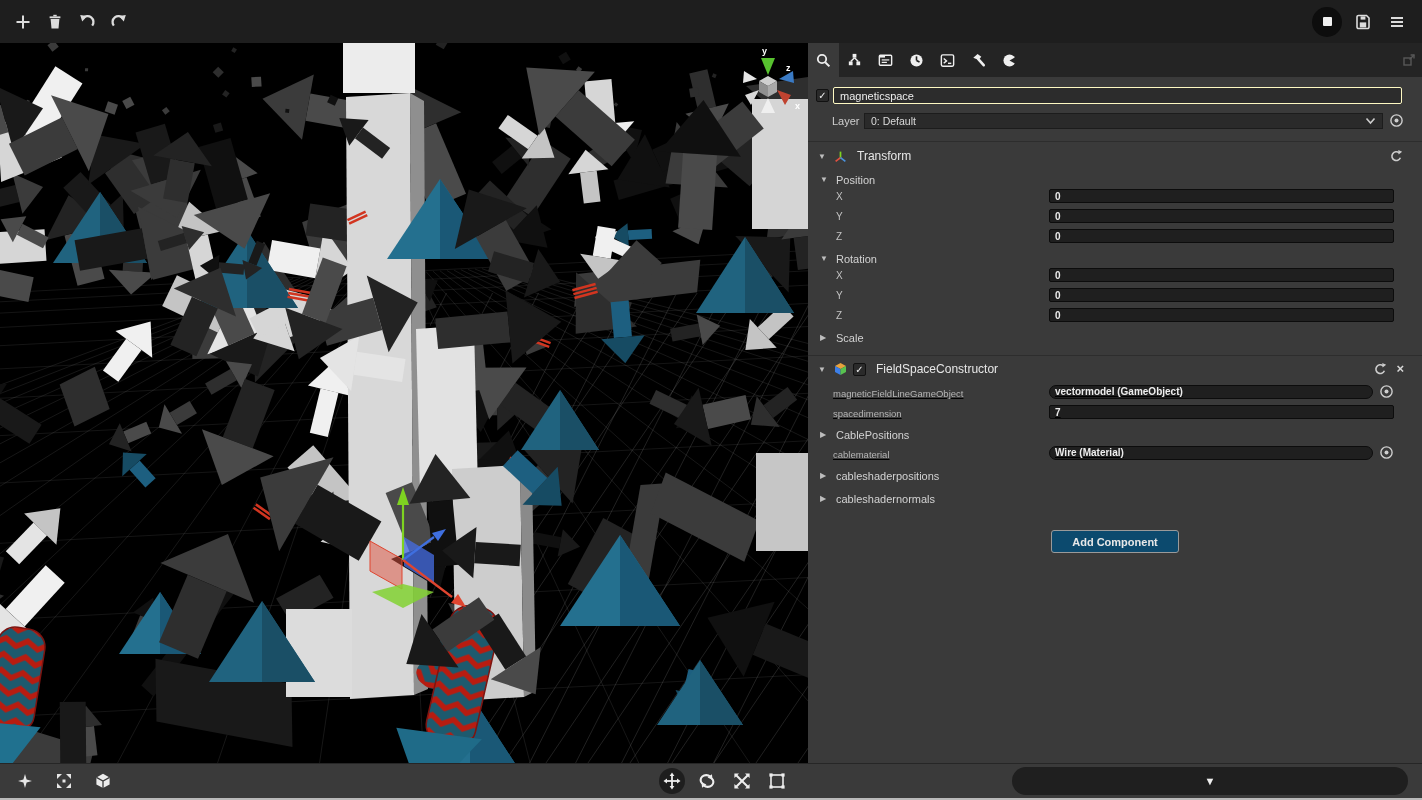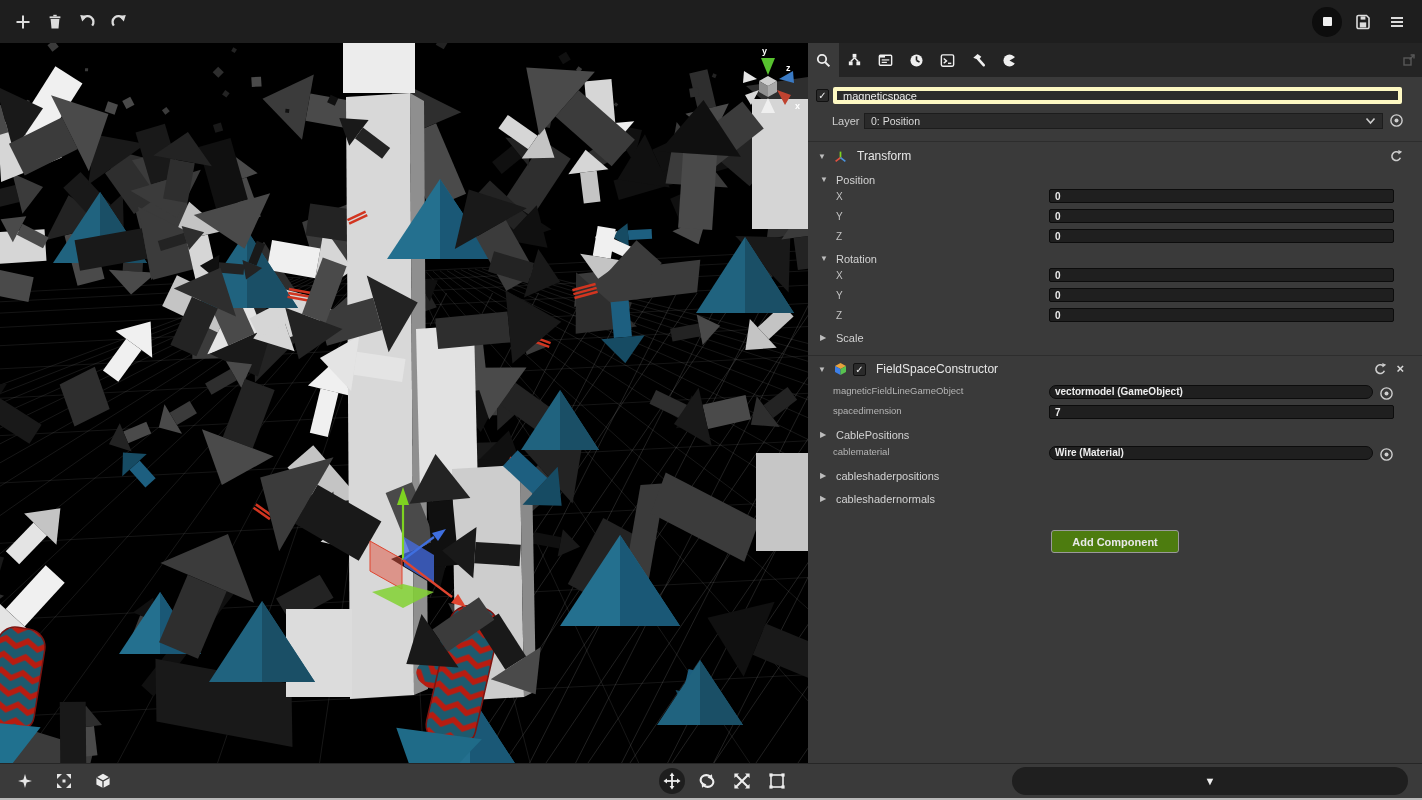--- a/index.html
+++ b/index.html
@@ -24,52 +24,52 @@
   .itabs{height:34px;background:#242424;display:flex;align-items:stretch;}
   .itab{width:31px;display:flex;align-items:center;justify-content:center;cursor:pointer;}
   .itab.active{background:#3a3a3a;}
   .itab-spacer{flex:1;}
   .undock{width:26px;display:flex;align-items:center;justify-content:center;opacity:.38;}
 
   .headblock{padding-top:10px;}
   .namerow{display:flex;align-items:center;margin:0 20px 0 8px;height:17px;}
   .cbx{width:13px;height:13px;background:#2a2a2a;border:1px solid #111;border-radius:2px;color:#ededed;
        font-size:10px;line-height:11px;text-align:center;cursor:pointer;flex:0 0 auto;}
-  .name-input{flex:1;margin-left:4px;height:17px;background:#2c2c2c;border:4px solid #fef9c3;border-radius:2px;
+  .name-input{flex:1;margin-left:4px;height:17px;background:#2c2c2c;border:1px solid #fef9c3;border-radius:2px;
        color:#ececec;font-size:11px;padding:0 6px;outline:none;}
   .layerrow{display:flex;align-items:center;margin:8px 18px 0 24px;height:17px;}
   .layer-label{font-size:11px;color:#cfcfcf;width:32px;}
   .layer-dd{flex:1;height:16px;background:#2a2a2a;border:1px solid #1c1c1c;display:flex;align-items:center;
        color:#dadada;font-size:10.5px;padding:0 6px;cursor:pointer;}
   .layer-dd .dd-txt{flex:1;}
   .objpick{width:16px;height:16px;margin-left:5px;display:flex;align-items:center;justify-content:center;cursor:pointer;flex:0 0 auto;}
 
   .comp{border-top:1px solid #2d2d2d;margin-top:12px;}
   .comp-head{display:flex;align-items:center;height:28px;padding:0 18px 0 10px;}
   .tri{font-size:8px;color:#bdbdbd;width:10px;margin-right:6px;cursor:pointer;flex:0 0 auto;}
   .comp-title{font-size:12px;font-weight:normal;color:#e6e6e6;margin-left:10px;}
   .comp-title.tight{}
   .head-spacer{flex:1;}
   .hicon{width:16px;height:16px;display:flex;align-items:center;justify-content:center;cursor:pointer;margin-left:8px;}
   .close-x{color:#d8d8d8;font-size:13px;font-weight:bold;cursor:pointer;margin-left:8px;line-height:14px;}
 
   .fold{display:flex;align-items:center;height:19px;margin-left:12px;font-size:11px;color:#d2d2d2;cursor:pointer;}
   .trow{display:flex;align-items:center;height:14px;margin:0 28px 6px 28px;}
   .trow .tlabel{width:213px;font-size:10px;color:#c3c3c3;}
-  .prow{display:flex;align-items:flex-start;height:14px;margin:0 28px 6px 25px;}
+  .prow{display:flex;align-items:flex-end;height:14px;margin:0 28px 6px 25px;text-decoration:underline;}
   .prow .plabel{width:216px;font-size:9.5px;color:#b5b5b5;white-space:nowrap;overflow:hidden;}
   .pfield{flex:1;height:14px;background:#1f1f1f;border:1px solid #0c0c0c;border-radius:2px;color:#ededed;
        font-size:10px;font-weight:bold;padding:0 5px;outline:none;line-height:12px;}
   .pfield.objf{cursor:pointer;display:flex;align-items:center;border-radius:7px;}
   .slider-track{flex:1;height:5px;background:#1c1c1c;border:1px solid #0c0c0c;border-radius:3px;position:relative;margin-right:8px;cursor:pointer;}
   .slider-knob{position:absolute;top:-5px;width:13px;height:13px;background:#3f3f3f;border:1px solid #6a6a6a;border-radius:3px;margin-left:-6px;cursor:pointer;}
   .slider-val{flex:0 0 30px;height:14px;background:#1f1f1f;border:1px solid #0c0c0c;border-radius:2px;color:#ededed;
        font-size:10px;font-weight:bold;padding:0 4px;outline:none;}
 
-  .addc{display:block;width:128px;height:23px;margin:22px auto 0 auto;background:#4d7c0f;border:1px solid #9a9a9a;
+  .addc{display:block;width:128px;height:23px;margin:22px auto 0 auto;background:#0c4a6e;border:1px solid #9a9a9a;
        border-radius:3px;color:#e8e8e8;font-size:11px;font-weight:bold;cursor:pointer;}
 
   
   .bottombar{height:35px;background:#3a3a3a;position:relative;border-top:1px solid #262626;}
   .bb-left{position:absolute;left:12px;top:0;height:100%;display:flex;align-items:center;gap:13px;}
   .bb-center{position:absolute;left:659px;top:0;height:100%;display:flex;align-items:center;gap:9px;}
   .tool{width:26px;height:26px;display:flex;align-items:center;justify-content:center;border-radius:50%;cursor:pointer;}
   .tool.active{background:#1e1e1e;}
   .pill{position:absolute;right:14px;top:3px;width:396px;height:28px;background:#1f1f1f;border-radius:14px;
        display:flex;align-items:center;justify-content:center;color:#efefef;font-size:11px;cursor:pointer;}
@@ -973,21 +973,21 @@
       </div>
 
       <div class="headblock">
         <div class="namerow">
           <div class="cbx">✓</div>
           <input class="name-input" value="magneticspace" style="">
         </div>
         <div class="layerrow">
           <span class="layer-label">Layer</span>
           <div class="layer-dd">
-            <span class="dd-txt">0: Position</span>
+            <span class="dd-txt">0: Default</span>
             <svg width="11" height="8" viewBox="0 0 11 8">
               <polyline points="1.5,1.5 5.5,6 9.5,1.5" fill="none" stroke="#cccccc" stroke-width="1.6"></polyline>
             </svg>
           </div>
           <div class="objpick">
             <svg width="15" height="15" viewBox="0 0 15 15">
               <circle cx="7.5" cy="7.5" r="5.6" fill="none" stroke="#cfcfcf" stroke-width="1.4"></circle>
               <circle cx="7.5" cy="7.5" r="2" fill="#cfcfcf"></circle>
             </svg>
           </div>

